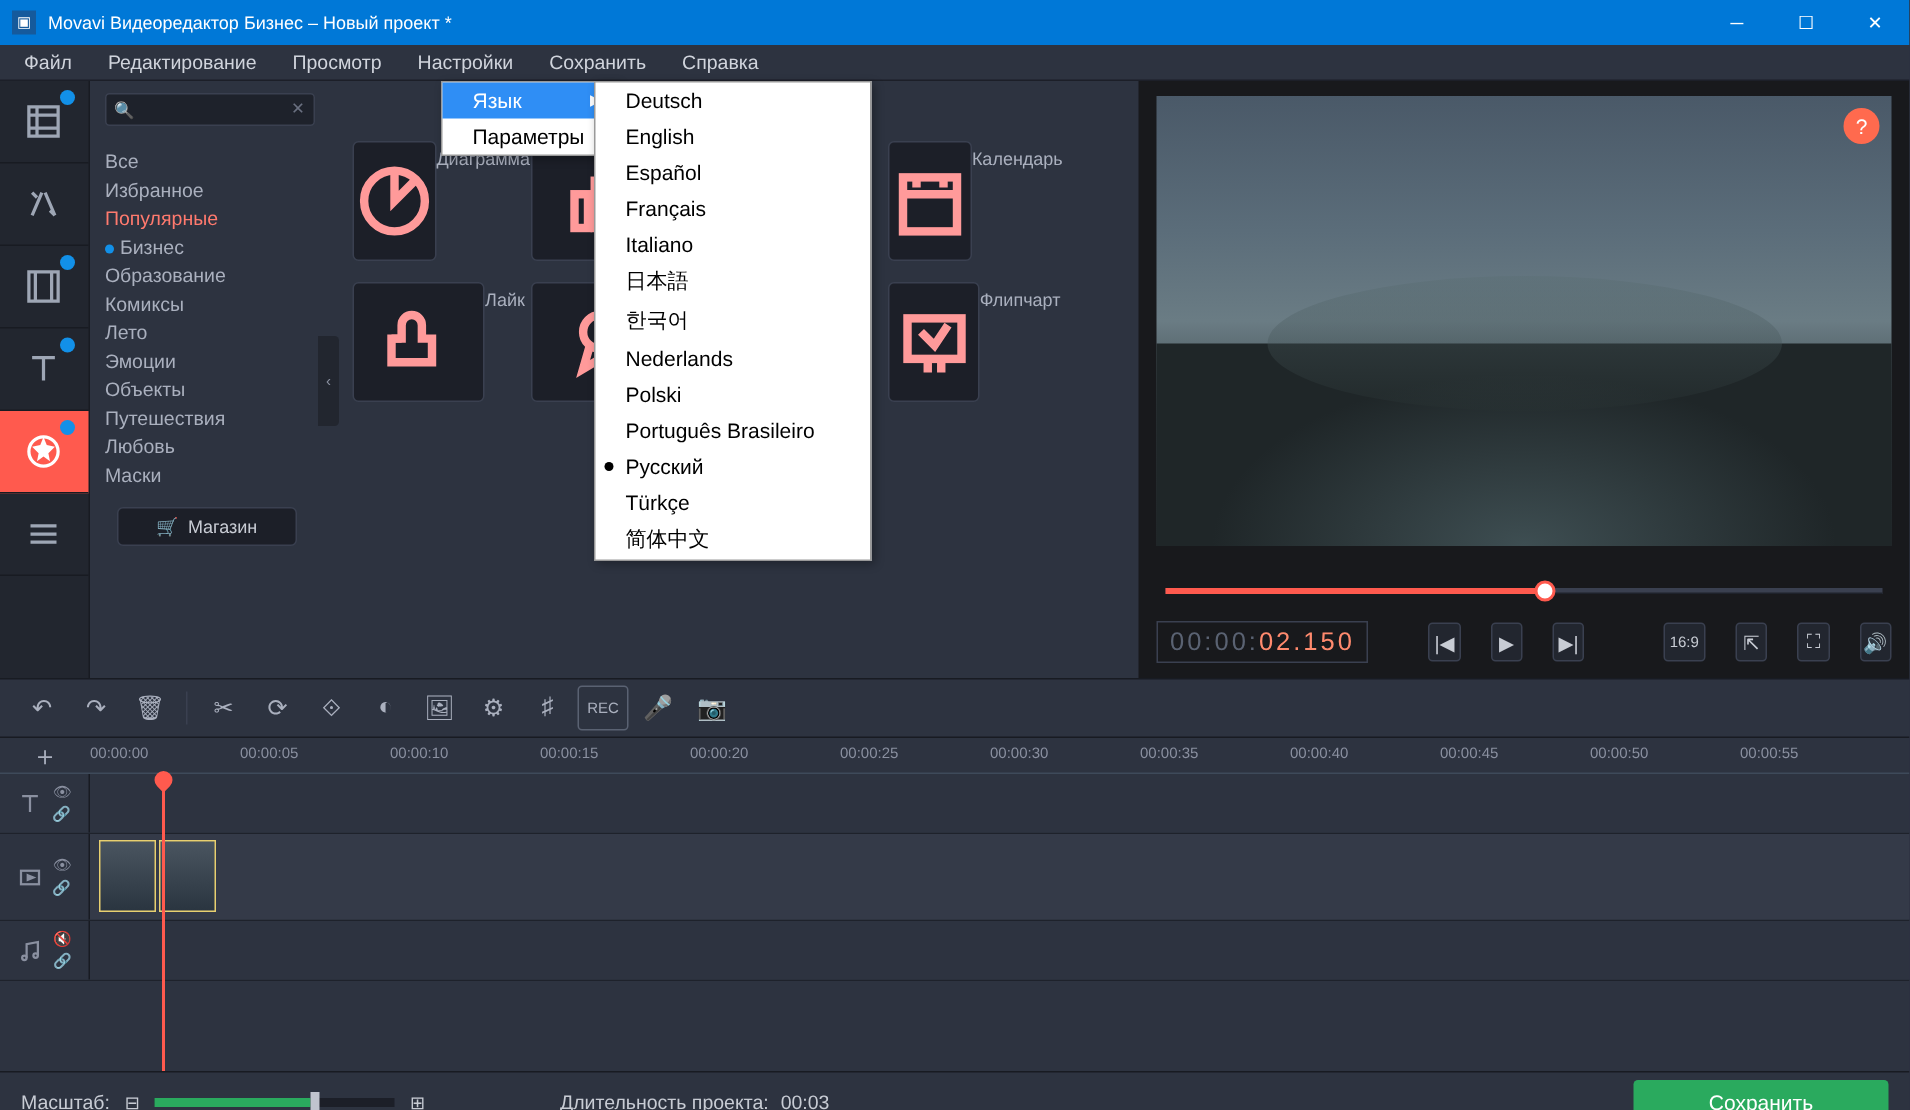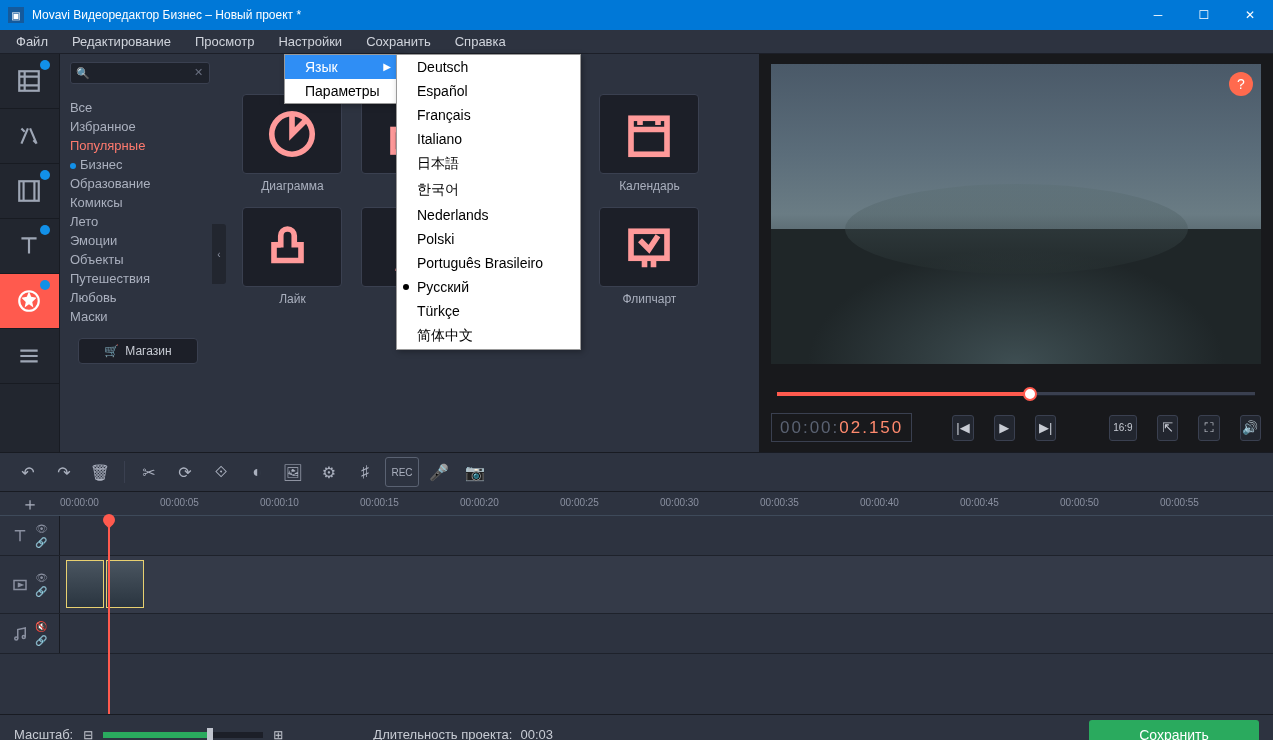--- a/index.html
+++ b/index.html
@@ -28,21 +28,21 @@
 .search .mag{position:absolute;left:6px;top:5px;color:#6a7080;font-size:11px}
 .search .clr{position:absolute;left:124px;top:4px;color:#6a7080;font-size:11px;cursor:pointer}
 .cat-list{margin-top:14px;width:140px}
 .cat-list .cat{font-size:13px;padding:2px 0;cursor:pointer;color:#aab0be}
 .cat-list .cat.sel{color:#ff7a6e}
 .cat-list .cat .bluedot{display:inline-block;width:6px;height:6px;background:#1290e8;border-radius:50%;margin-right:4px;vertical-align:middle}
 .shop-btn{margin-top:12px;width:120px;height:26px;background:#1c1f28;border:1px solid #3a4050;border-radius:4px;display:flex;align-items:center;justify-content:center;font-size:12px;cursor:pointer;color:#c8ccd4;margin-left:8px}
 .collapse{position:absolute;left:152px;top:170px;width:14px;height:60px;background:#22262f;display:flex;align-items:center;justify-content:center;cursor:pointer;font-size:10px;color:#8a90a0;border-radius:0 3px 3px 0}
 
 .tpl-grid{position:absolute;left:175px;top:40px;display:grid;grid-template-columns:repeat(4,115px);gap:14px 4px}
-.tpl{display:flex;flex-direction:column;align-items:center;cursor:pointer}
+.tpl{display:flex;flex-direction:row;cursor:pointer}
 .tpl .thumb{width:100px;height:80px;background:#1c1f28;border:1px solid #3a4050;border-radius:4px;display:flex;align-items:center;justify-content:center}
 .tpl .thumb svg{width:54px;height:54px;stroke:#ff9a9a;fill:none;stroke-width:2.5}
 .tpl .lbl{font-size:12px;margin-top:5px;color:#aab0be}
 
 .preview{flex:1;background:#18191c;position:relative;padding:10px 12px}
 .pv-img{width:490px;height:300px;background:linear-gradient(to bottom,#4a5968 0%,#5b6d7a 30%,#6a7c84 50%,#3e4a4f 70%,#2a3235 100%);position:relative;margin:0 auto}
 .pv-img::before{content:"";position:absolute;bottom:0;left:0;right:0;height:45%;background:radial-gradient(ellipse at 50% 100%,#3e4e52 0%,#1f2628 60%)}
 .pv-img::after{content:"";position:absolute;top:40%;left:15%;right:15%;height:30%;background:linear-gradient(to bottom,rgba(90,110,115,.4),rgba(40,50,50,.3));border-radius:50%}
 .help{position:absolute;top:18px;right:20px;width:24px;height:24px;border-radius:50%;background:#ff6a4e;color:#fff;display:flex;align-items:center;justify-content:center;font-size:14px;cursor:pointer;z-index:5}
 .scrubber{position:absolute;left:18px;right:18px;bottom:52px;height:12px;display:flex;align-items:center}
@@ -54,21 +54,21 @@
 .tcode .hl{color:#ff8a6e}
 .pv-controls .spacer{flex:1}
 .pc-btn{width:30px;height:26px;background:#22262f;border:1px solid #3a4050;display:flex;align-items:center;justify-content:center;cursor:pointer;border-radius:3px;color:#c8ccd4;font-size:13px}
 .pc-btn.ar{font-size:10px;width:40px}
 
 .dd{position:absolute;background:#fff;border:1px solid #999;box-shadow:2px 2px 6px rgba(0,0,0,.3);z-index:100;font-size:14px;color:#000}
 .dd .di{padding:4px 30px 4px 20px;cursor:pointer;white-space:nowrap;position:relative}
 .dd .di:hover,.dd .di.hi{background:#2f8ef5;color:#fff}
 .dd .di .arrow{position:absolute;right:10px;top:6px;font-size:10px}
 .dd .di .chk{position:absolute;left:6px;top:9px;width:6px;height:6px;border-radius:50%;background:#000}
-.dd1{left:284px;top:54px;width:118px}
+.dd1{left:294px;top:54px;width:118px}
 .dd2{left:396px;top:54px;width:185px}
 
 .toolbar{height:40px;background:#2d3340;display:flex;align-items:center;padding:0 12px;gap:4px;border-top:1px solid #181b22;border-bottom:1px solid #181b22}
 .tb-btn{width:32px;height:30px;display:flex;align-items:center;justify-content:center;cursor:pointer;border-radius:3px;color:#aab0be;font-size:16px}
 .tb-sep{width:1px;height:22px;background:#3a4050;margin:0 4px}
 
 .timeline{background:#2d3340;position:relative}
 .tl-ruler{height:24px;background:#2d3340;display:flex;position:relative;padding-left:60px;font-size:10px;color:#8a90a0;border-bottom:1px solid #3e4a5a}
 .tl-ruler .tick{width:100px;padding-top:5px}
 .tl-add{position:absolute;left:0;top:0;width:60px;height:24px;display:flex;align-items:center;justify-content:center;cursor:pointer;font-size:18px;color:#aab0be}
@@ -275,20 +275,21 @@
     </div>
   </div>
 </div>
 
 <div class="dd dd1">
   <div class="di hi"><span>Язык</span><span class="arrow">▶</span></div>
   <div class="di">Параметры</div>
 </div>
 <div class="dd dd2" id="langdd">
     <div class="di">Deutsch</div>
+    <div class="di">English</div>
     <div class="di">Español</div>
     <div class="di">Français</div>
     <div class="di">Italiano</div>
     <div class="di">日本語</div>
     <div class="di">한국어</div>
     <div class="di">Nederlands</div>
     <div class="di">Polski</div>
     <div class="di">Português Brasileiro</div>
     <div class="di"><span class="chk"></span>Русский</div>
     <div class="di">Türkçe</div>

